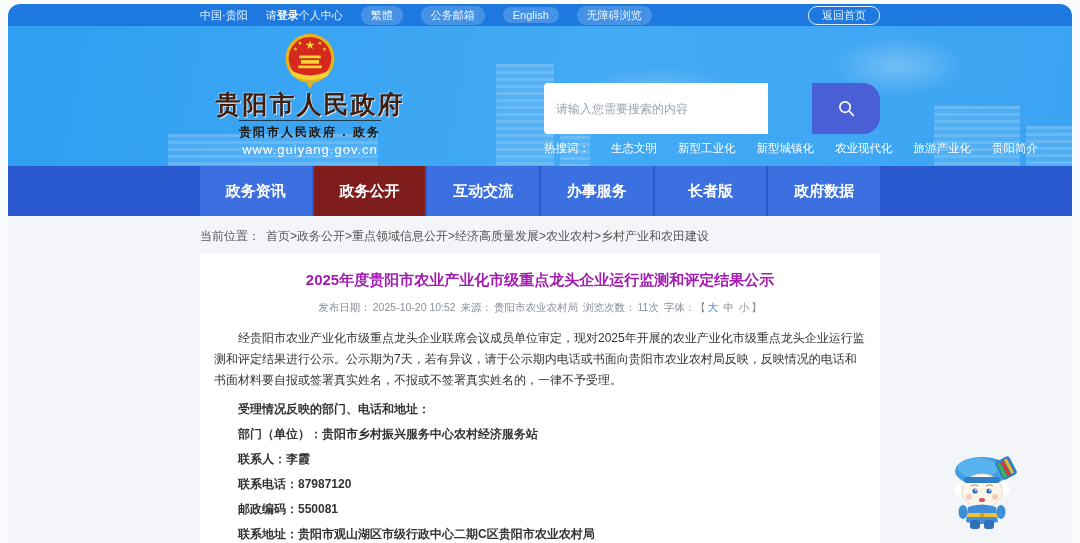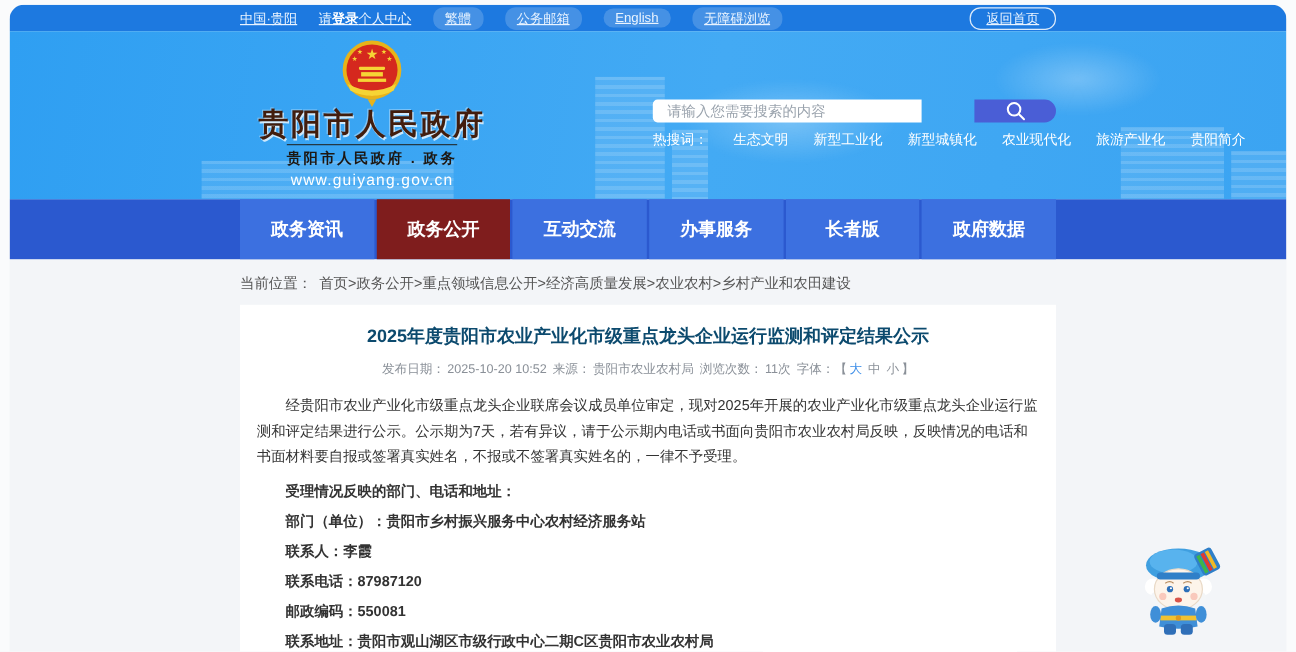--- a/index.html
+++ b/index.html
@@ -5,21 +5,21 @@
   * { margin:0; padding:0; box-sizing:border-box; }
   html,body { width:1080px; height:543px; overflow:hidden; background:#fafbfc;
               font-family:"Liberation Sans", sans-serif; }
   .site { position:absolute; left:8px; top:4px; width:1064px; height:539px;
           border-radius:12px 12px 0 0; overflow:hidden; background:#f3f5f8; }
   .center-col { width:680px; margin:0 auto; position:relative; }
 
   
   .topbar { height:22px; background:#1d79e0; }
   .topbar .center-col { display:flex; align-items:center; height:100%;
-                        font-size:11px; color:#eaf4ff; gap:18px;text-decoration:underline; }
+                        font-size:11px; color:#eaf4ff; gap:18px; }
   .topbar .plain { cursor:pointer; }
   .topbar .login b { color:#fff; }
   .topbar .pill { background:rgba(255,255,255,.18); border-radius:9px;
                   padding:2px 10px; cursor:pointer; }
   .topbar .home-pill { margin-left:auto; border:1px solid rgba(255,255,255,.85);
                        border-radius:9px; padding:1px 13px; cursor:pointer; }
 
   
   .banner { height:140px; position:relative; overflow:hidden;
             background:linear-gradient(100deg,#2f9ff2 0%,#43aaf4 55%,#3ba4f2 100%); }
@@ -32,21 +32,21 @@
   .logo-block { position:absolute; left:-10px; top:6px; width:240px; text-align:center; }
   .emblem { width:58px; height:58px; display:block; margin:0 auto; }
   .site-name { font-size:25px; font-weight:bold; color:#421d0d; letter-spacing:2px;
                text-shadow:1px 1px 0 rgba(255,255,255,.75), -1px -1px 0 rgba(255,255,255,.35);
                line-height:28px; white-space:nowrap; }
   .site-sub { display:inline-block; border-top:1px solid rgba(30,20,10,.75); margin-top:2px;
               padding-top:3px; font-size:12px; font-weight:bold; color:#1d1712; letter-spacing:2px; }
   .site-url { font-size:13px; color:#ffffff; margin-top:1px; letter-spacing:1px; }
 
   .search-block { position:absolute; right:0; top:57px; width:336px; }
-  .search-bar { display:flex; height:19px;gap:44px; }
+  .search-bar { display:flex; height:51px;gap:44px; }
   .search-input { flex:1; border:none; outline:none; border-radius:4px 0 0 4px;
                   padding:0 12px; font-size:12px; color:#333; background:#fff; }
   .search-input::placeholder { color:#9aa3ad; }
   .search-btn { width:68px; border:none; background:#4a5ed6; border-radius:0 17px 17px 0;
                 display:flex; align-items:center; justify-content:center; cursor:pointer; }
   .hot-words { margin-top:7px; display:flex; gap:21px; font-size:11.5px; color:#fff; white-space:nowrap; }
   .hot-words span { cursor:pointer; }
   .hot-words .lbl { cursor:default; }
 
   
@@ -56,21 +56,21 @@
          background:#3c70e0; color:#fff; font-size:15px; font-weight:bold;
          cursor:pointer; white-space:nowrap; }
   .tab.active { background:#7f1d1d; }
 
   
   .crumb-row { padding:12px 0 9px; font-size:12px; color:#555; }
   .crumb-row .center-col { display:flex; gap:6px; }
 
   
   .card { width:680px; margin:0 auto; background:#fff; padding:17px 14px 20px; min-height:300px; }
-  .art-title { text-align:center; font-size:15px; font-weight:bold; color:#0c4a6e; }
+  .art-title { text-align:center; font-size:15px; font-weight:bold; color:#a21caf; }
   .art-meta { text-align:center; font-size:10.5px; color:#8a9098; margin-top:11px; }
   .art-meta span { margin:0 1px; }
   .fz-large { color:#3f8fe8; cursor:pointer; }
   .fz-mid, .fz-small { cursor:pointer; }
   .body-p { font-size:12px; color:#333; line-height:21px; text-indent:2em; margin-top:13px; }
   .detail-p { font-size:12px; color:#333; line-height:13px; text-indent:2em; margin-top:12px;font-weight:bold; }
 
   
   .mascot { position:absolute; left:948px; top:450px; width:76px; height:80px; }
 </style>

